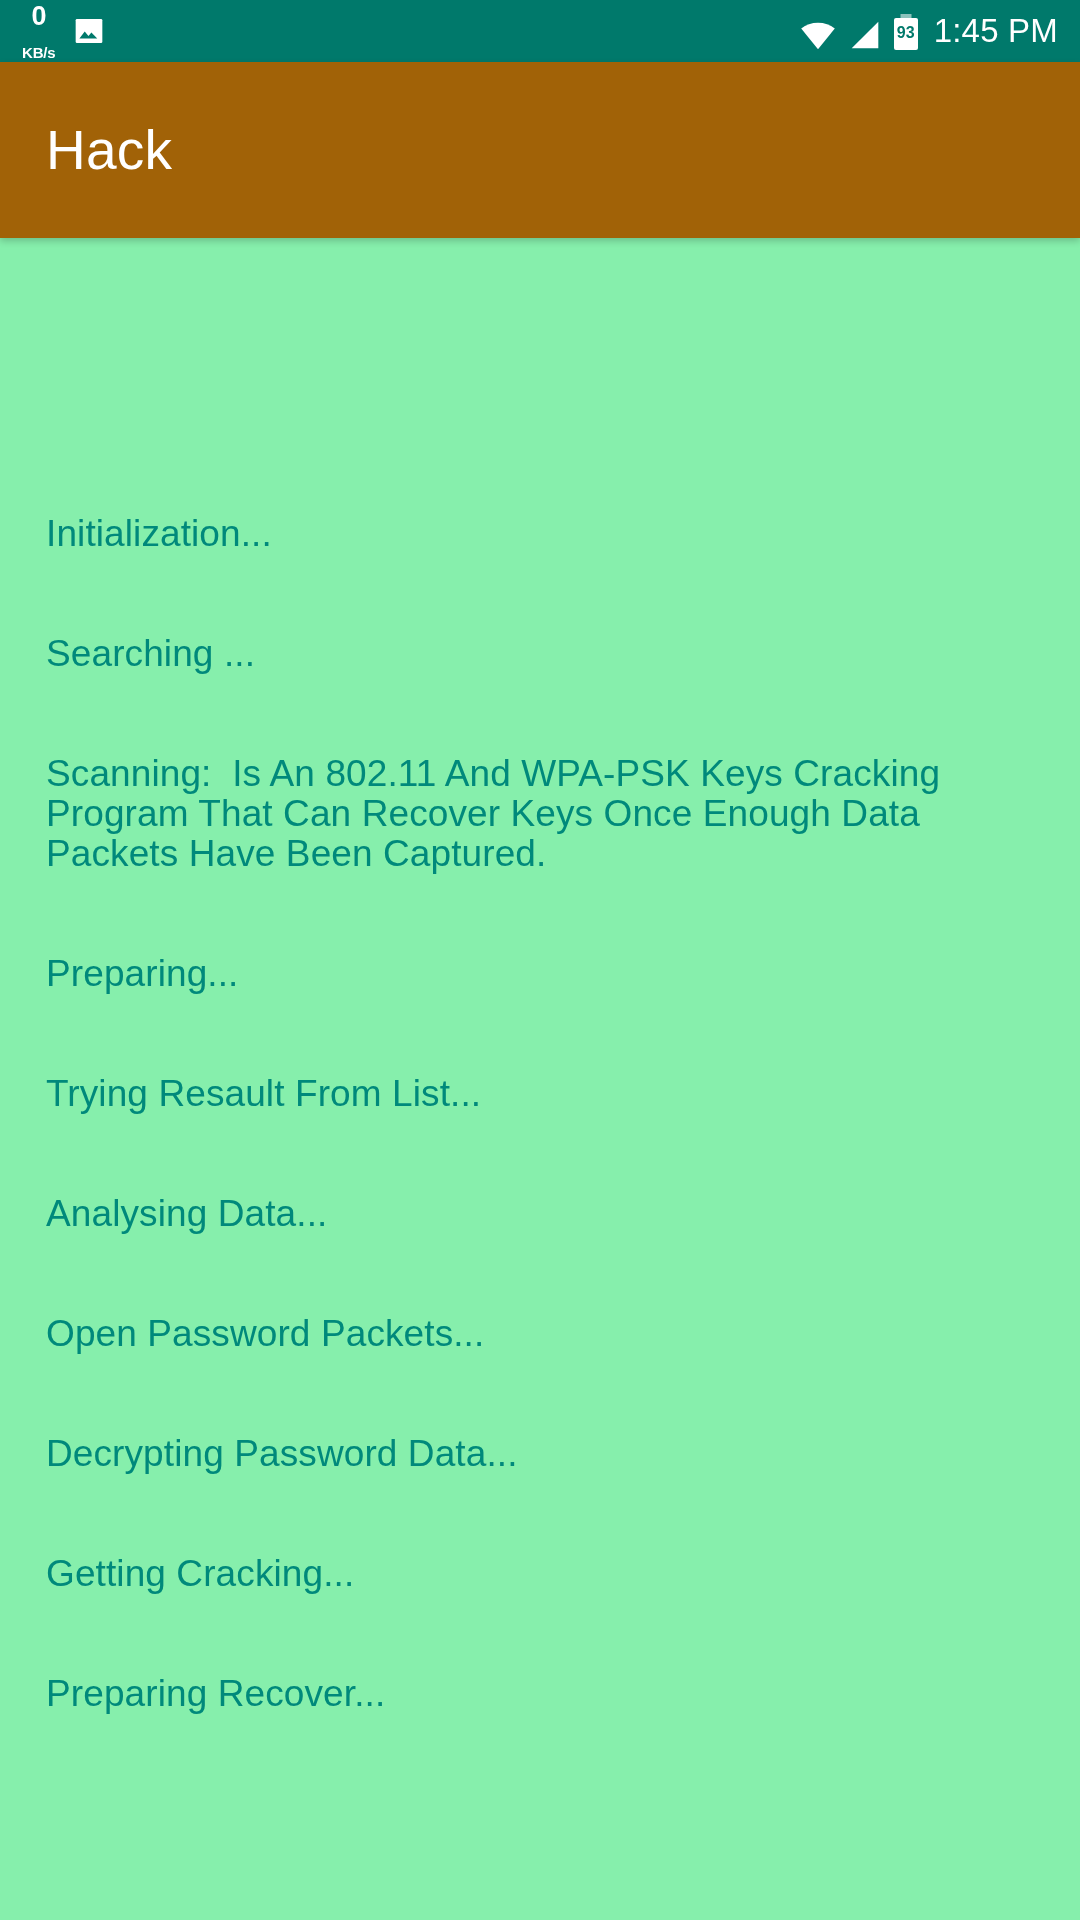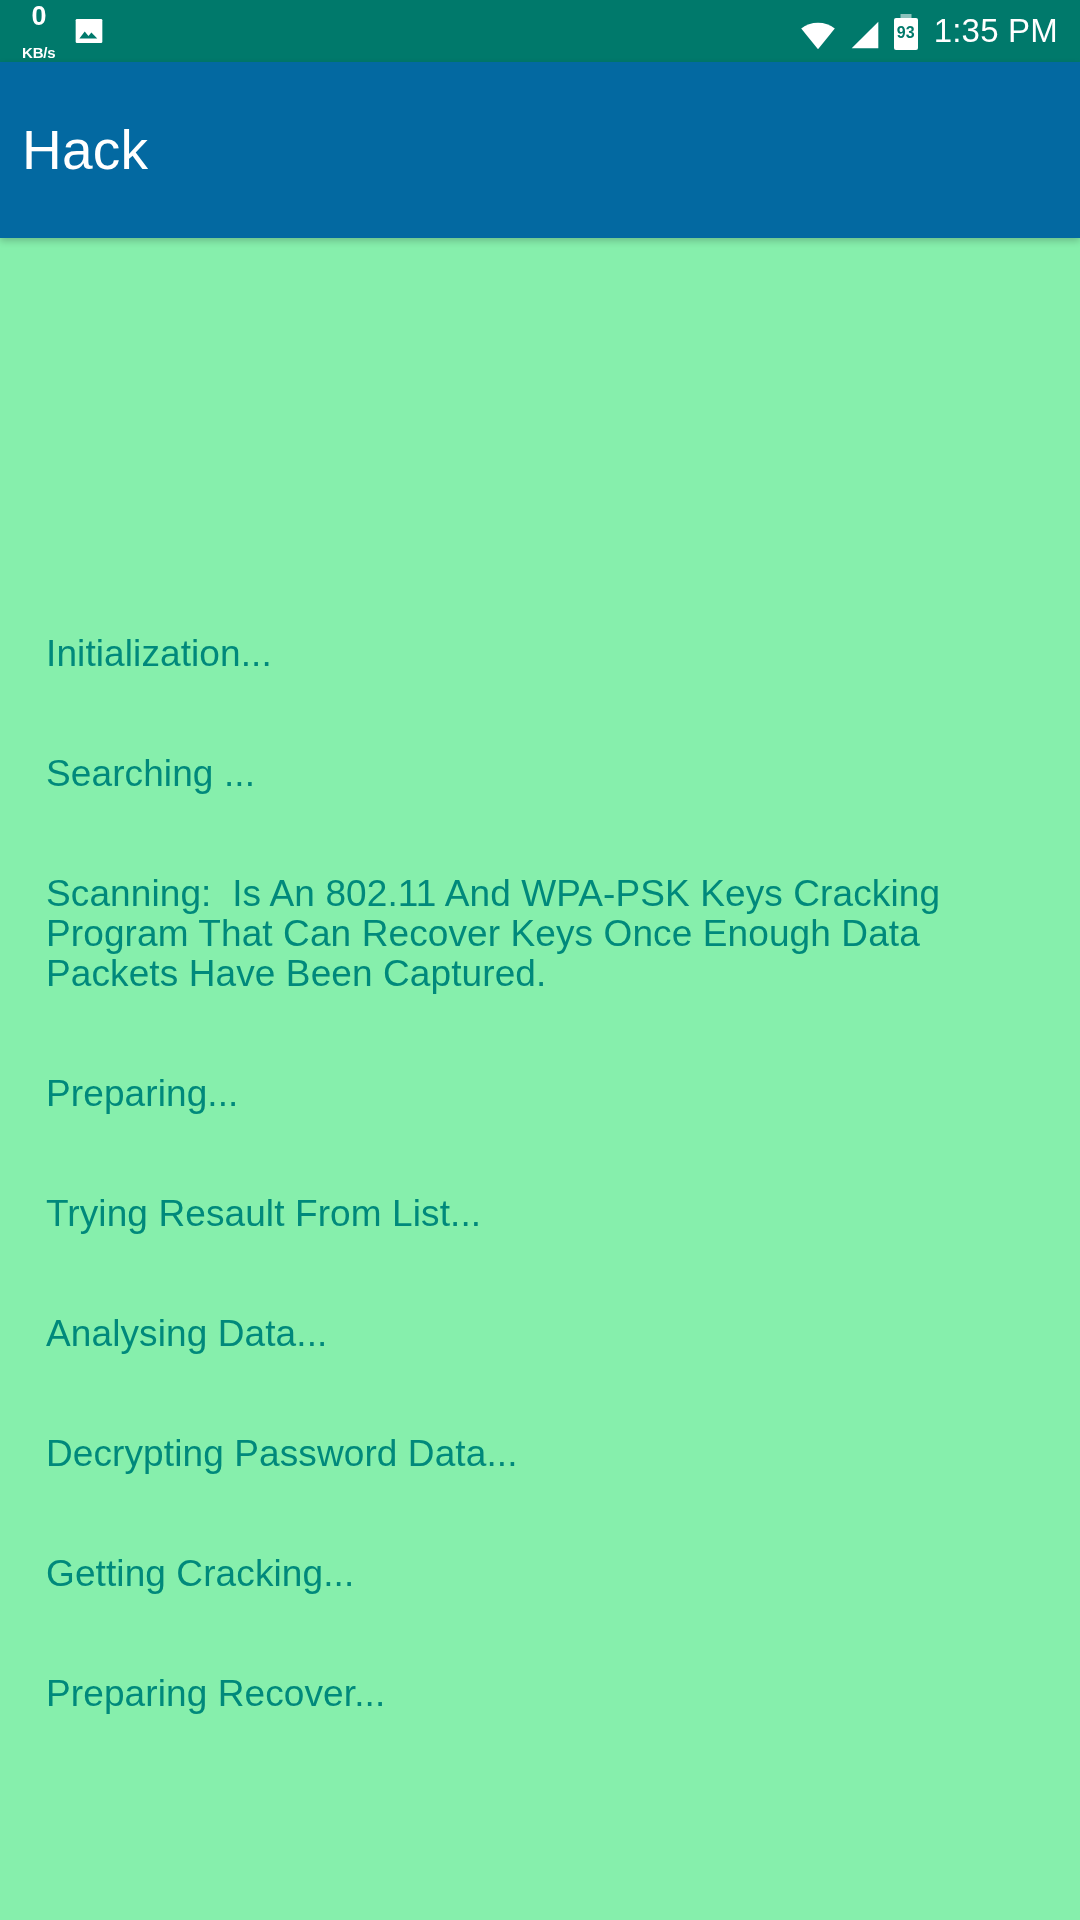--- a/index.html
+++ b/index.html
@@ -116,24 +116,24 @@
     font-size: 33px;
     font-weight: 500;
     letter-spacing: 0.2px;
     margin-left: 3px;
   }
 
   
   .app-bar {
     flex: 0 0 176px;
     height: 176px;
-    background: #0369a1;
-    display: flex;
-    align-items: center;
-    padding-left: 22px;
+    background: #a16207;
+    display: flex;
+    align-items: center;
+    padding-left: 46px;
     box-shadow: 0 3px 7px rgba(0,0,0,0.20);
     position: relative;
     z-index: 5;
   }
 
   .app-title {
     color: #FFFFFF;
     font-size: 55px;
     font-weight: 500;
     letter-spacing: 0.2px;
@@ -198,35 +198,36 @@
           <path fill="#FFFFFF" d="M22 1v20H2L22 1z"></path>
         </svg>
       </span>
 
       <span class="battery">
         <span class="cap"></span>
         <span class="body"></span>
         <span class="pct">93</span>
       </span>
 
-      <span class="clock">1:35 PM</span>
+      <span class="clock">1:45 PM</span>
     </div>
   </div>
 
   <div class="app-bar">
     <span class="app-title">Hack</span>
   </div>
 
   <div class="content">
     <div class="log">
       <span class="log-line">Initialization...</span>
       <span class="log-line">Searching ...</span>
       <span class="log-line">Scanning:  Is An 802.11 And WPA-PSK Keys Cracking Program That Can Recover Keys Once Enough Data Packets Have Been Captured.</span>
       <span class="log-line">Preparing...</span>
       <span class="log-line">Trying Resault From List...</span>
       <span class="log-line">Analysing Data...</span>
+      <span class="log-line">Open Password Packets...</span>
       <span class="log-line">Decrypting Password Data...</span>
       <span class="log-line">Getting Cracking...</span>
       <span class="log-line">Preparing Recover...</span>
     </div>
   </div>
 
 </div>
 
 </body></html>

